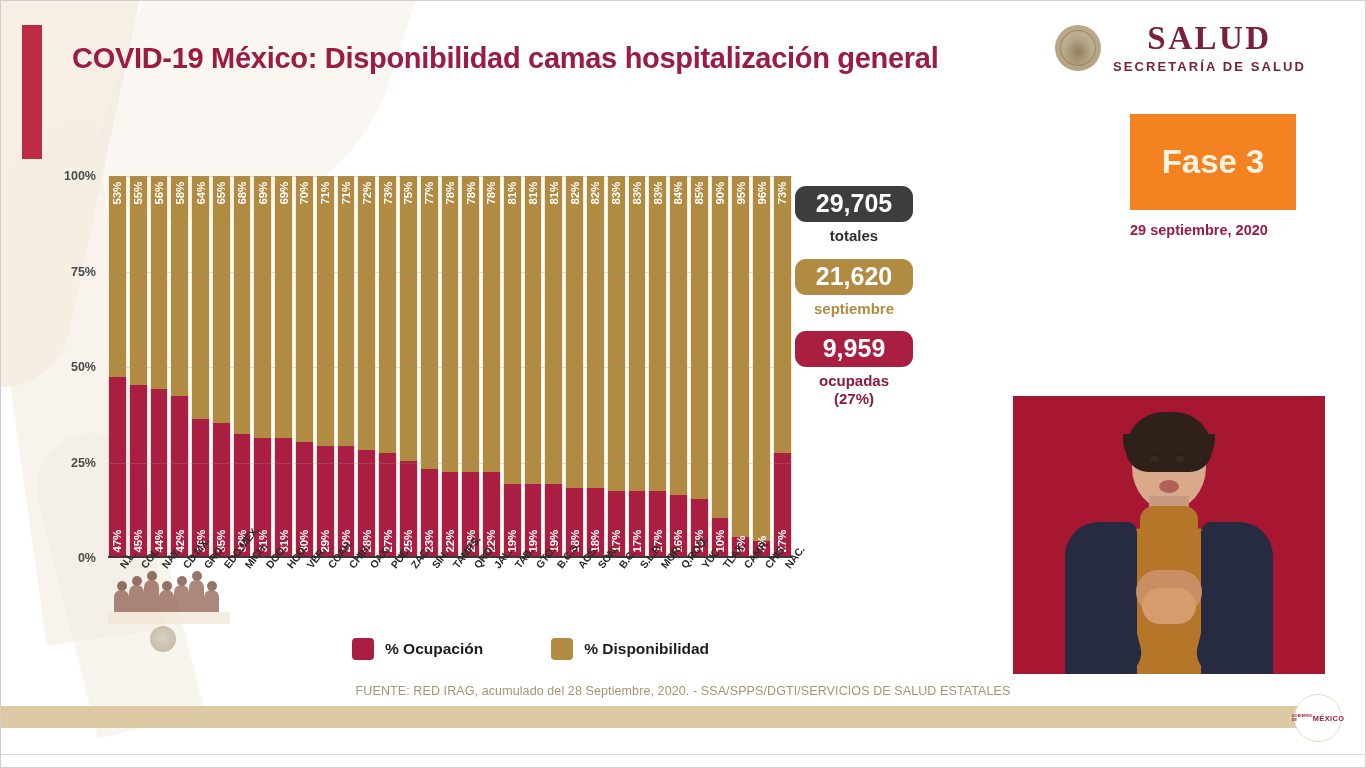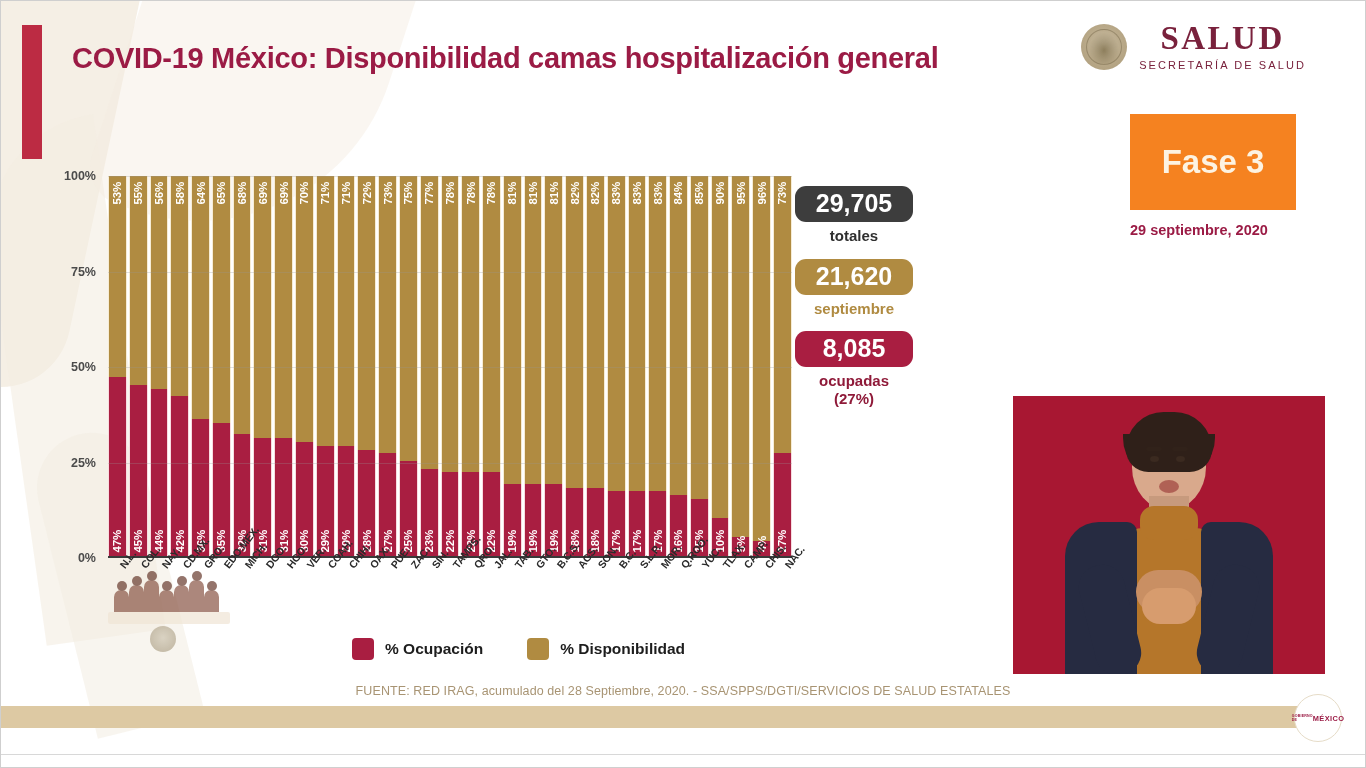--- a/index.html
+++ b/index.html
@@ -62,22 +62,22 @@
     border: 1px solid rgba(120,105,75,.5);
     background: radial-gradient(ellipse at 50% 60%, #8d7e5c 0%, rgba(180,165,130,0) 62%);
   }
   .salud-text { display: flex; flex-direction: column; line-height: 1; align-items: center; }
   .salud-main {
     font-family: "Liberation Serif", serif;
     font-size: 33px; font-weight: bold; color: #79213c;
     letter-spacing: 2.5px;
   }
   .salud-sub {
-    font-size: 11px; color: #79213c; letter-spacing: 2.1px;
-    margin-top: 5px; font-weight: normal;
+    font-size: 13px; color: #79213c; letter-spacing: 2.1px;
+    margin-top: 5px; font-weight: bold;
   }
 
   
   .fase-box {
     position: absolute; left: 1130px; top: 114px;
     width: 166px; height: 96px;
     background: #f58220;
     display: flex; align-items: center; justify-content: center;
     color: #fdf3e2; font-size: 33px; font-weight: bold;
   }
@@ -221,21 +221,21 @@
   .pill-total { background: #3d3d3d; }
   .cap-total { color: #2f2f2f; }
   .pill-avail { background: #b08b41; }
   .cap-avail { color: #b08b41; }
   .pill-occ { background: #a91e41; }
   .cap-occ { color: #8f1a39; }
 
   
   .legend {
     position: absolute; left: 352px; top: 638px;
-    display: flex; gap: 44px;
+    display: flex; gap: 68px;
   }
   .leg-item { display: flex; align-items: center; gap: 11px; }
   .leg-swatch { width: 22px; height: 22px; border-radius: 4px; }
   .leg-occ { background: #a91e41; }
   .leg-avail { background: #b08b41; }
   .leg-text { font-size: 15.5px; font-weight: bold; color: #1d1d1d; }
 
   
   .source {
     position: absolute; left: 0; right: 0; top: 684px;
@@ -729,21 +729,21 @@
   <div class="stats">
     <div class="stat">
       <span class="stat-pill pill-total">29,705</span>
       <span class="stat-cap cap-total">totales</span>
     </div>
     <div class="stat">
       <span class="stat-pill pill-avail">21,620</span>
       <span class="stat-cap cap-avail">septiembre</span>
     </div>
     <div class="stat">
-      <span class="stat-pill pill-occ">8,085</span>
+      <span class="stat-pill pill-occ">9,959</span>
       <span class="stat-cap cap-occ">
         <span>ocupadas</span><br>
         <span>(27%)</span>
       </span>
     </div>
   </div>
 
   <div class="legend">
     <div class="leg-item">
       <span class="leg-swatch leg-occ"></span>

